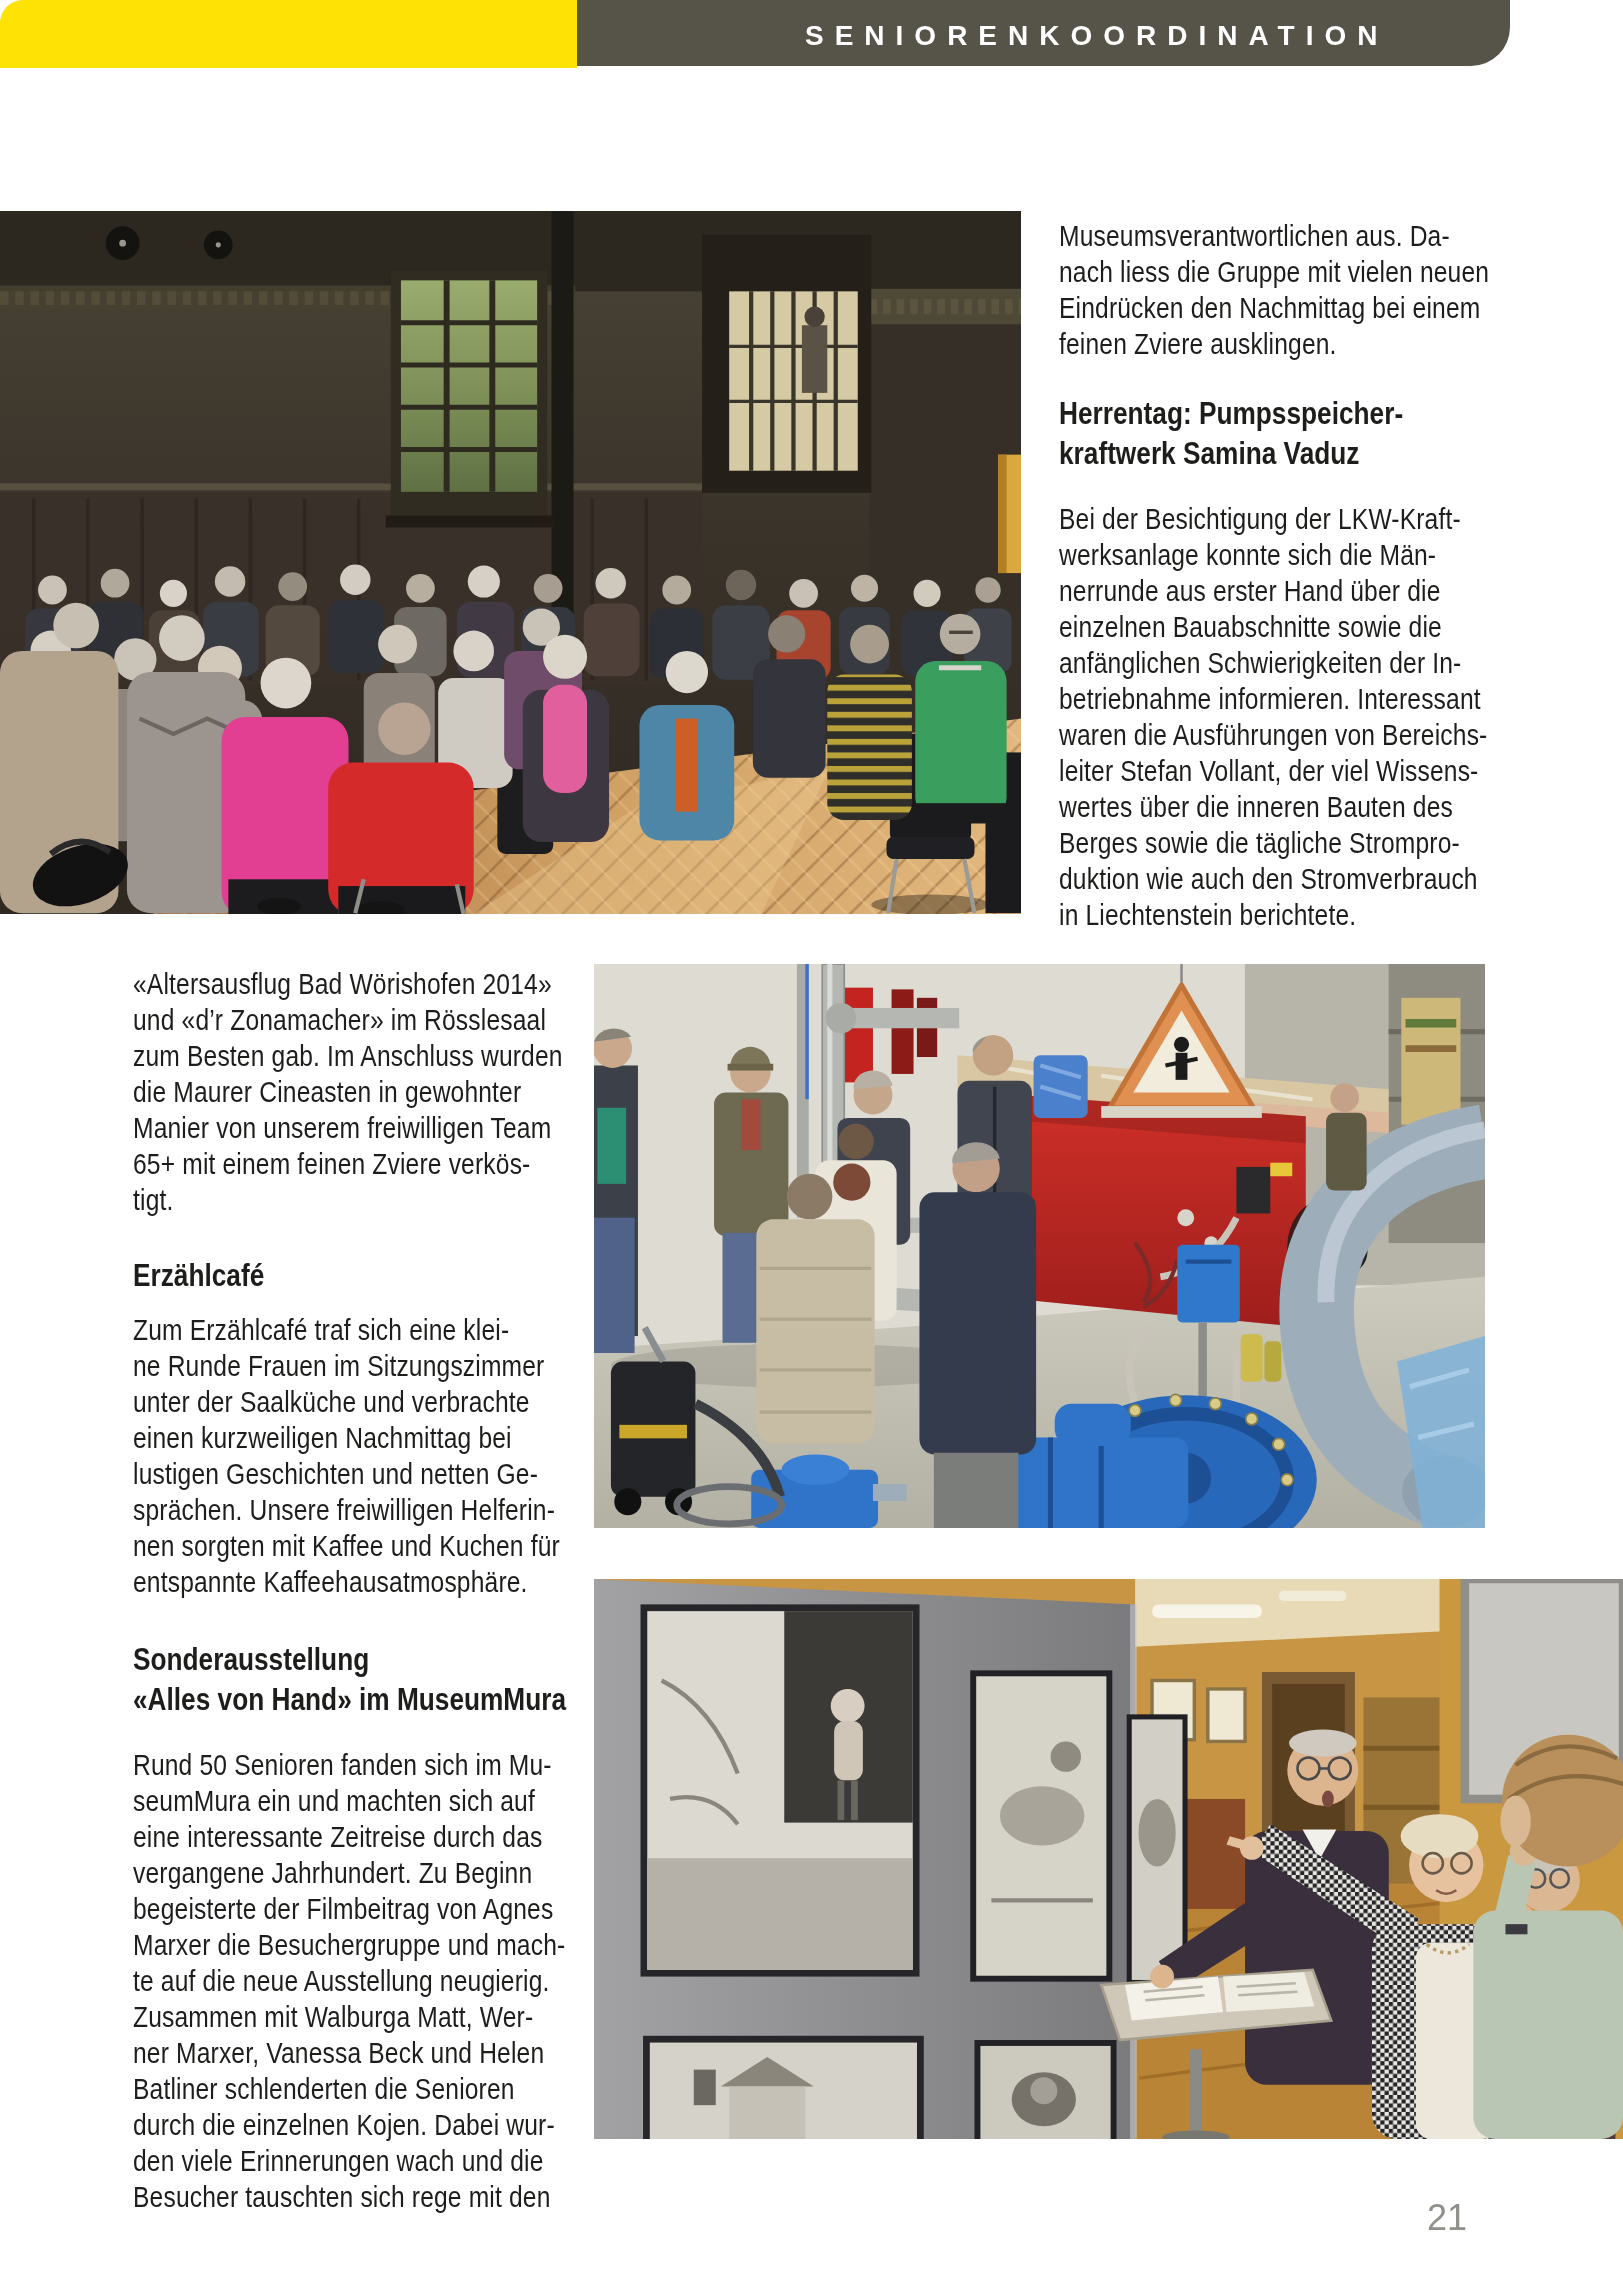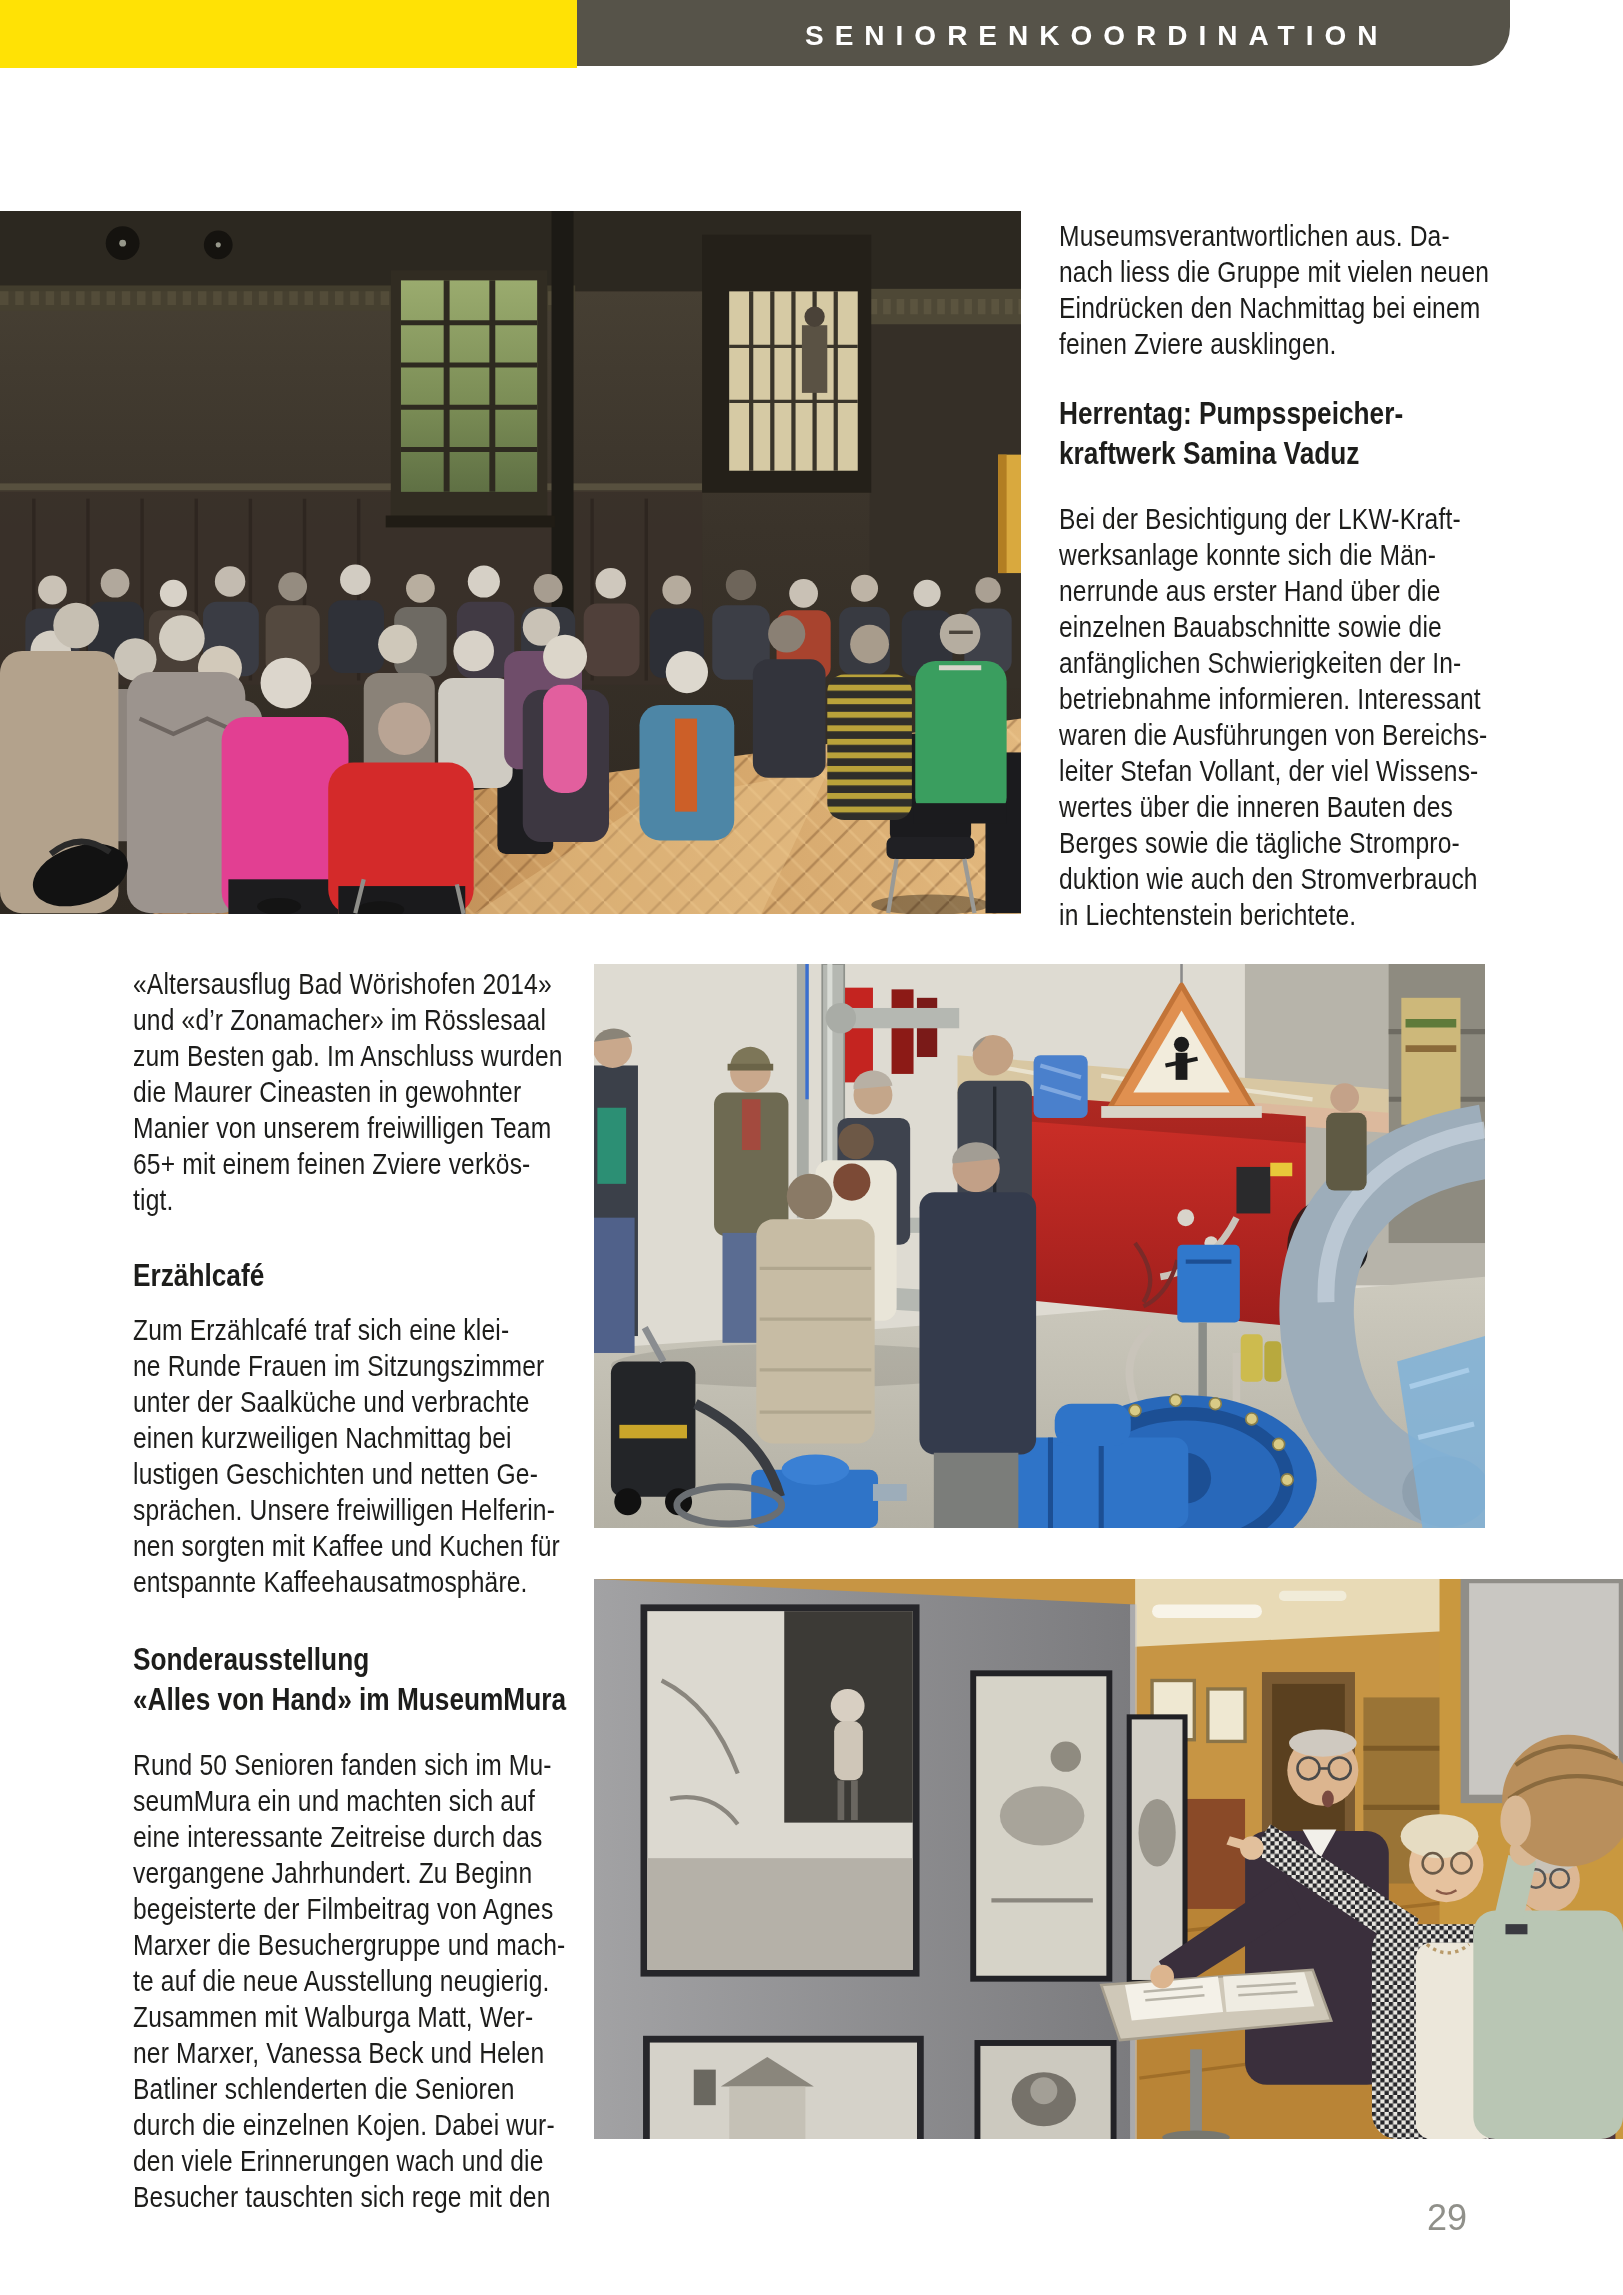--- a/index.html
+++ b/index.html
@@ -1,17 +1,17 @@
 <!DOCTYPE html>
 <html lang="de" style="font-size:13.5px"><head>
 <meta charset="utf-8">
 <style>
   html,body{margin:0;padding:0;background:#ffffff;}
   .page{position:relative;width:1623px;height:2295px;background:#ffffff;overflow:hidden;
-        font-family:"Liberation Sans",sans-serif;color:#1d1d1b;}
+        font-family:"Liberation Sans",sans-serif;color:#1d1d1b;border-radius:23px;}
   
   .bar-yellow{position:absolute;left:0;top:0;width:577px;height:68px;}
   .bar-gray{position:absolute;left:577px;top:0;width:933px;height:66px;border-bottom-right-radius:39px;}
   .bar-title{position:absolute;left:805px;top:20px;font-size:28px;font-weight:bold;
              letter-spacing:11px;color:#ffffff;white-space:nowrap;}
   
   .photo{position:absolute;overflow:hidden;background:#3a332a;}
   .photo svg{display:block;width:100%;height:100%;}
   #ph-audience{left:0;top:211px;width:1021px;height:703px;}
   #ph-pump{left:594px;top:964px;width:891px;height:564px;background:#dedbd2;}
@@ -565,15 +565,15 @@
       <div class="tline">Marxer die Besuchergruppe und mach-</div>
       <div class="tline">te auf die neue Ausstellung neugierig.</div>
       <div class="tline">Zusammen mit Walburga Matt, Wer-</div>
       <div class="tline">ner Marxer, Vanessa Beck und Helen</div>
       <div class="tline">Batliner  schlenderten  die  Senioren</div>
       <div class="tline">durch die einzelnen Kojen. Dabei wur-</div>
       <div class="tline">den viele Erinnerungen wach und die</div>
       <div class="tline">Besucher tauschten sich rege mit den</div>
     </div>
 
-  <div class="pageno">29</div>
+  <div class="pageno">21</div>
 </div>
 
 
 </body></html>

